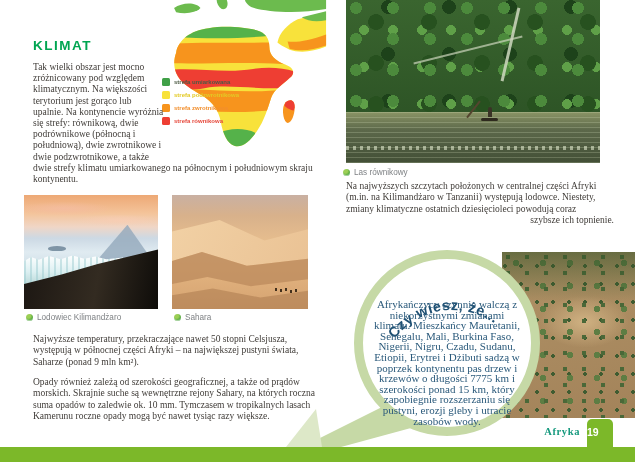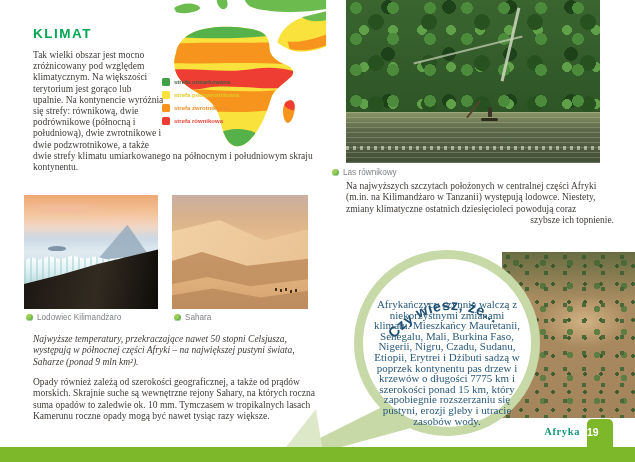--- a/index.html
+++ b/index.html
@@ -7,21 +7,21 @@
     position:relative;width:635px;height:462px;background:#ffffff;
     overflow:hidden;font-family:"Liberation Serif",serif;color:var(--body_text,#3f3b37);
   }
   .para{position:absolute;font-size:9.5px;line-height:11.4px;margin:0;color:var(--body_text,#3f3b37);}
   .caption{position:absolute;font-family:"Liberation Sans",sans-serif;font-size:8.2px;color:var(--caption_gray,#7f8285);display:flex;align-items:center;gap:4px;}
   .globe{width:7px;height:7px;border-radius:50%;flex:0 0 auto;
     background:radial-gradient(circle at 35% 30%, #9ccf55 0 30%, #44a03c 75%);
     box-shadow:inset 0 -1px 0 rgba(255,255,255,.5);}
   
   .left-col{position:absolute;left:33px;top:26px;width:294px;}
-  .left-col h2{margin:0 0 9px 0;font-family:"Liberation Sans",sans-serif;font-weight:bold;
+  .left-col h2{margin:12px 0 9px 0;font-family:"Liberation Sans",sans-serif;font-weight:bold;
     font-size:13.5px;letter-spacing:1.5px;color:var(--heading_green,#00a551);}
   .intro{margin:0;font-size:9.5px;line-height:11.2px;}
   .map-spacer{display:block;float:right;width:163px;height:100px;}
   
   .map-block{position:absolute;left:158px;top:0;width:170px;height:152px;}
   .map-block svg{display:block;width:170px;height:152px;}
   .legend{position:absolute;left:4px;top:78px;}
   .legend-row{display:flex;align-items:center;gap:4px;margin-bottom:5px;}
   .legend-row .sw{width:8px;height:8px;border-radius:1.5px;flex:0 0 auto;}
   .legend-row .lb{font-family:"Liberation Sans",sans-serif;font-weight:bold;font-size:6px;white-space:nowrap;}
@@ -91,24 +91,24 @@
   .callout{position:absolute;left:354px;top:250px;width:168px;height:168px;z-index:3;
     background:#ffffff;border:9px solid var(--callout_ring,#c6d9a6);border-radius:50%;}
   .callout svg{position:absolute;left:0;top:0;width:168px;height:168px;}
   .callout-title-text{font-family:"Liberation Sans",sans-serif;font-weight:bold;font-size:14.5px;
     letter-spacing:.5px;fill:var(--callout_title,#1d4f72);}
   .callout-body{position:absolute;left:0;top:40px;width:100%;box-sizing:border-box;padding:0 9px;
     text-align:center;font-size:11px;line-height:10.6px;color:var(--callout_text,#2b5a7b);}
   
   .para-glacier{left:346px;top:181px;width:268px;}
   .para-tail{left:346px;top:215px;width:268px;text-align:right;}
-  .cap-forest{left:332px;top:168px;text-align:right;}
+  .cap-forest{left:343px;top:168px;text-align:right;}
   .cap-kili{left:26px;top:313px;}
   .cap-sahara{left:174px;top:313px;}
-  .para-temp{left:33px;top:334px;width:284px;font-style:italic;}
+  .para-temp{left:33px;top:334px;width:284px;}
   .para-rain{left:33px;top:377px;width:284px;}
   .footer-label{position:absolute;left:480px;top:426px;width:100px;text-align:right;z-index:4;
     font-family:Liberation Serif, serif;font-weight:bold;font-size:10.5px;letter-spacing:.6px;
     color:var(--footer_teal,#16997e);}
   .page-tab{position:absolute;left:587px;top:419px;width:26px;height:29px;z-index:4;
     background:var(--footer_green,#7cb829);border-radius:5px 5px 0 0;
     font-family:"Liberation Sans",sans-serif;font-weight:bold;font-size:10.5px;color:#ffffff;
     line-height:27px;}
   .bottom-bar{position:absolute;left:0;top:447px;width:635px;height:15px;z-index:3;
     background:var(--footer_green,#7cb829);}

